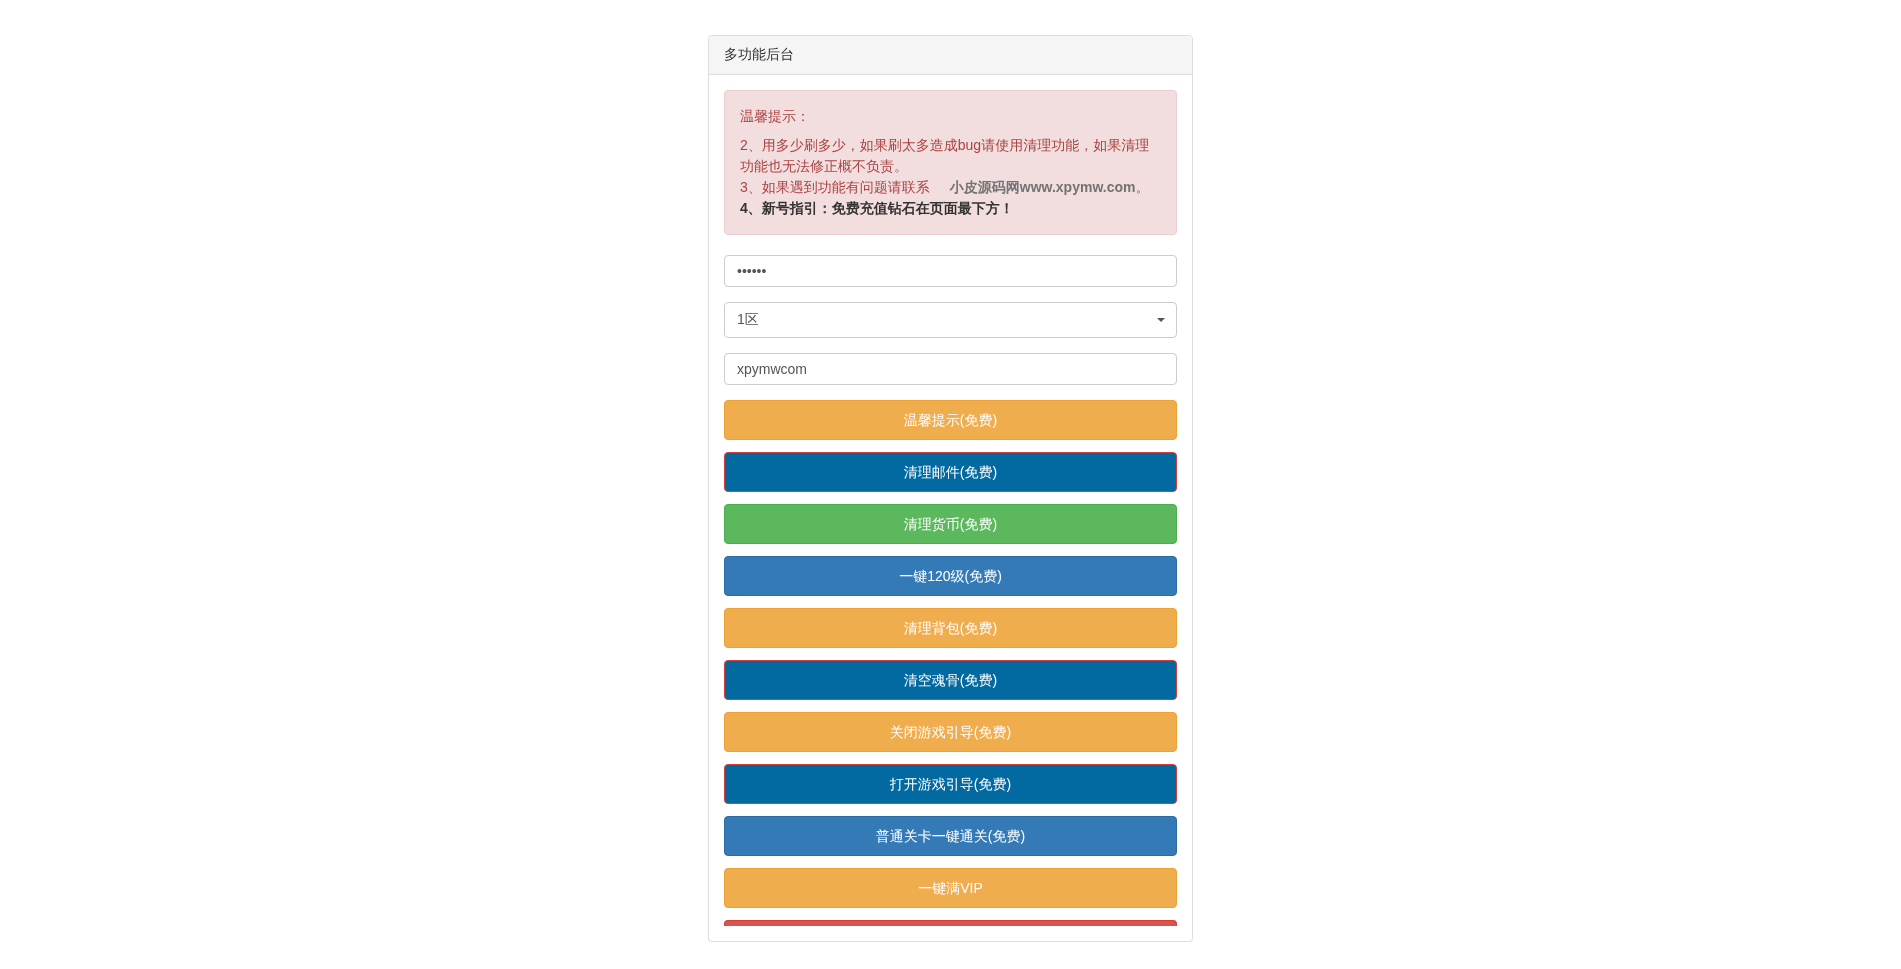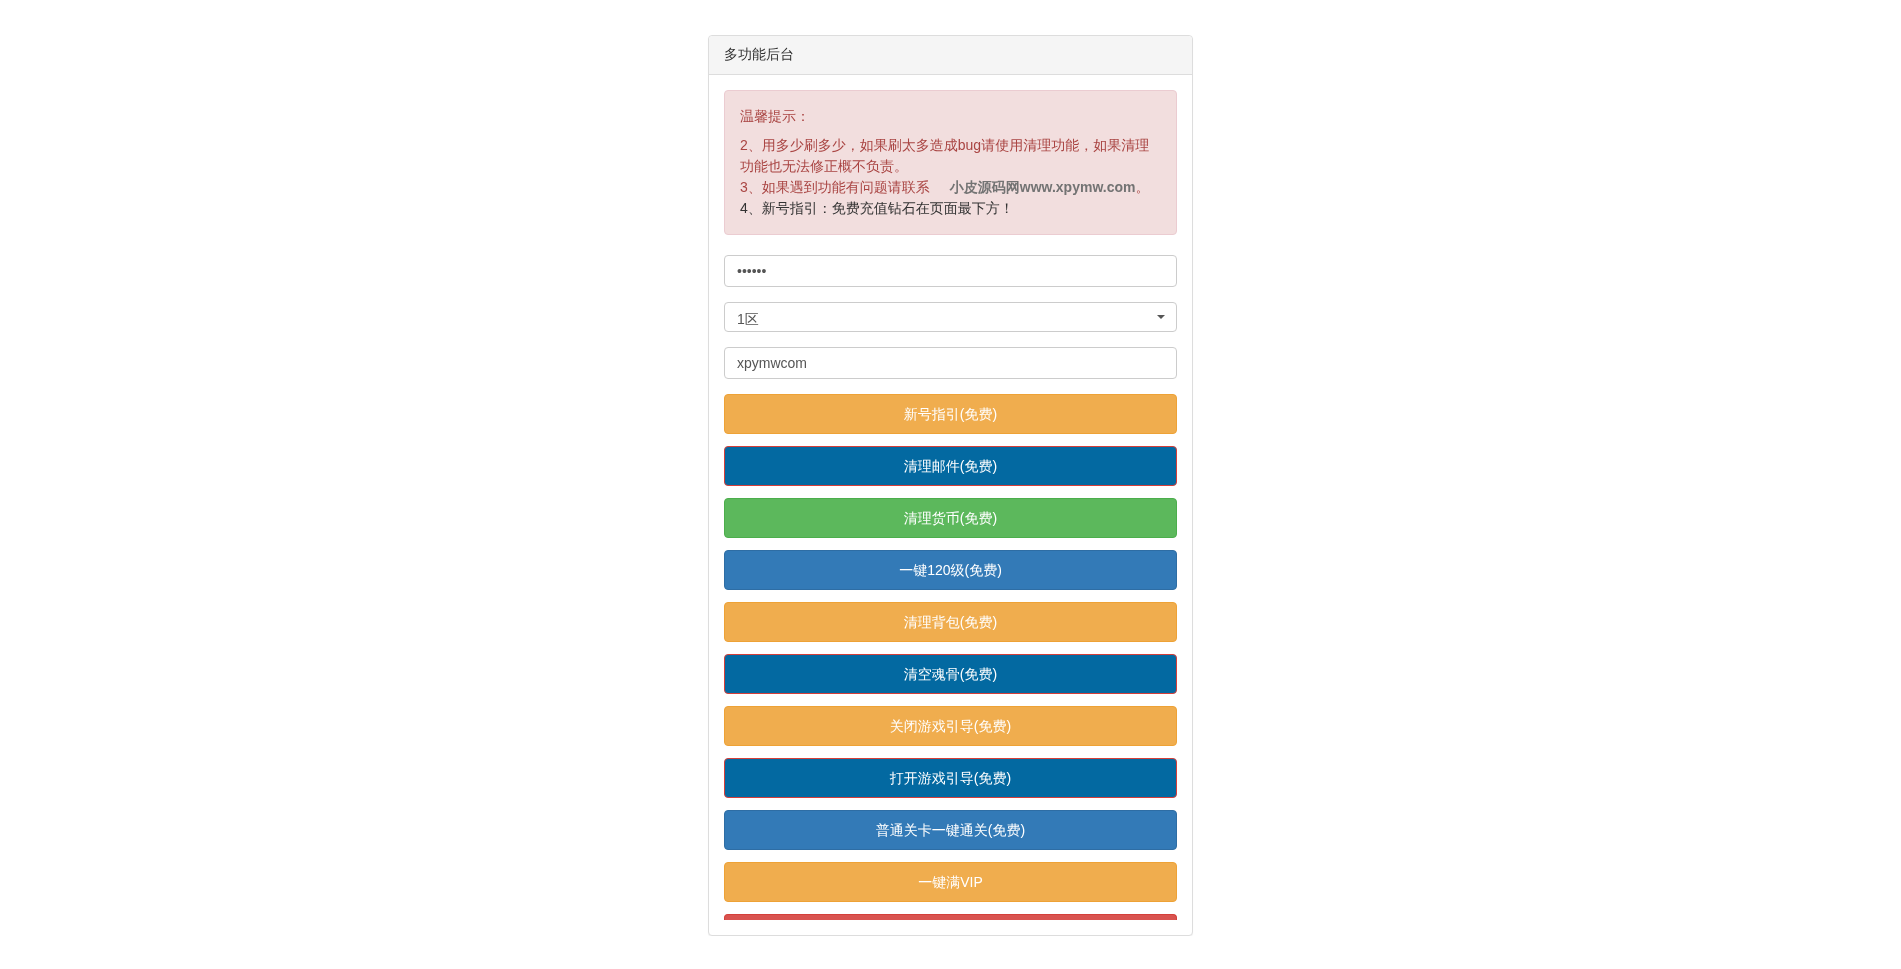--- a/index.html
+++ b/index.html
@@ -50,21 +50,21 @@
     }
     .alert-line {
       display: block;
     }
     .alert-link {
       color: #737373;
       font-weight: bold;
       margin-left: 20px;
     }
     .alert-bold {
-      font-weight: normal;
+      font-weight: bold;
       color: #333;
     }
     .form-label {
       font-size: 14px;
       color: #333;
       margin-bottom: 5px;
       display: block;
     }
     .form-control {
       display: block;
@@ -79,21 +79,21 @@
       border-radius: 4px;
       margin-bottom: 15px;
     }
     .select-wrapper {
       position: relative;
       margin-bottom: 15px;
     }
     .select-control {
       display: block;
       width: 100%;
-      height: 30px;
+      height: 36px;
       padding: 6px 12px;
       font-size: 14px;
       line-height: 1.42857143;
       color: #555;
       background-color: #fff;
       border: 1px solid #ccc;
       border-radius: 4px;
       appearance: none;
       -webkit-appearance: none;
       cursor: pointer;
@@ -158,21 +158,21 @@
 
     <input type="password" class="form-control" value="••••••" style="">
 
     <div class="select-wrapper">
       <div class="select-control">1区</div>
       <span class="select-caret"></span>
     </div>
 
     <input type="text" class="form-control" value="xpymwcom" style="">
 
-    <button class="btn btn-warning">新号指引(免费)</button>
+    <button class="btn btn-warning">温馨提示(免费)</button>
     <button class="btn btn-danger">清理邮件(免费)</button>
     <button class="btn btn-success">清理货币(免费)</button>
     <button class="btn btn-primary">一键120级(免费)</button>
     <button class="btn btn-warning">清理背包(免费)</button>
     <button class="btn btn-danger">清空魂骨(免费)</button>
     <button class="btn btn-warning">关闭游戏引导(免费)</button>
     <button class="btn btn-danger">打开游戏引导(免费)</button>
     <button class="btn btn-primary">普通关卡一键通关(免费)</button>
     <button class="btn btn-warning">一键满VIP</button>
     <div class="btn-danger-edge"></div>

